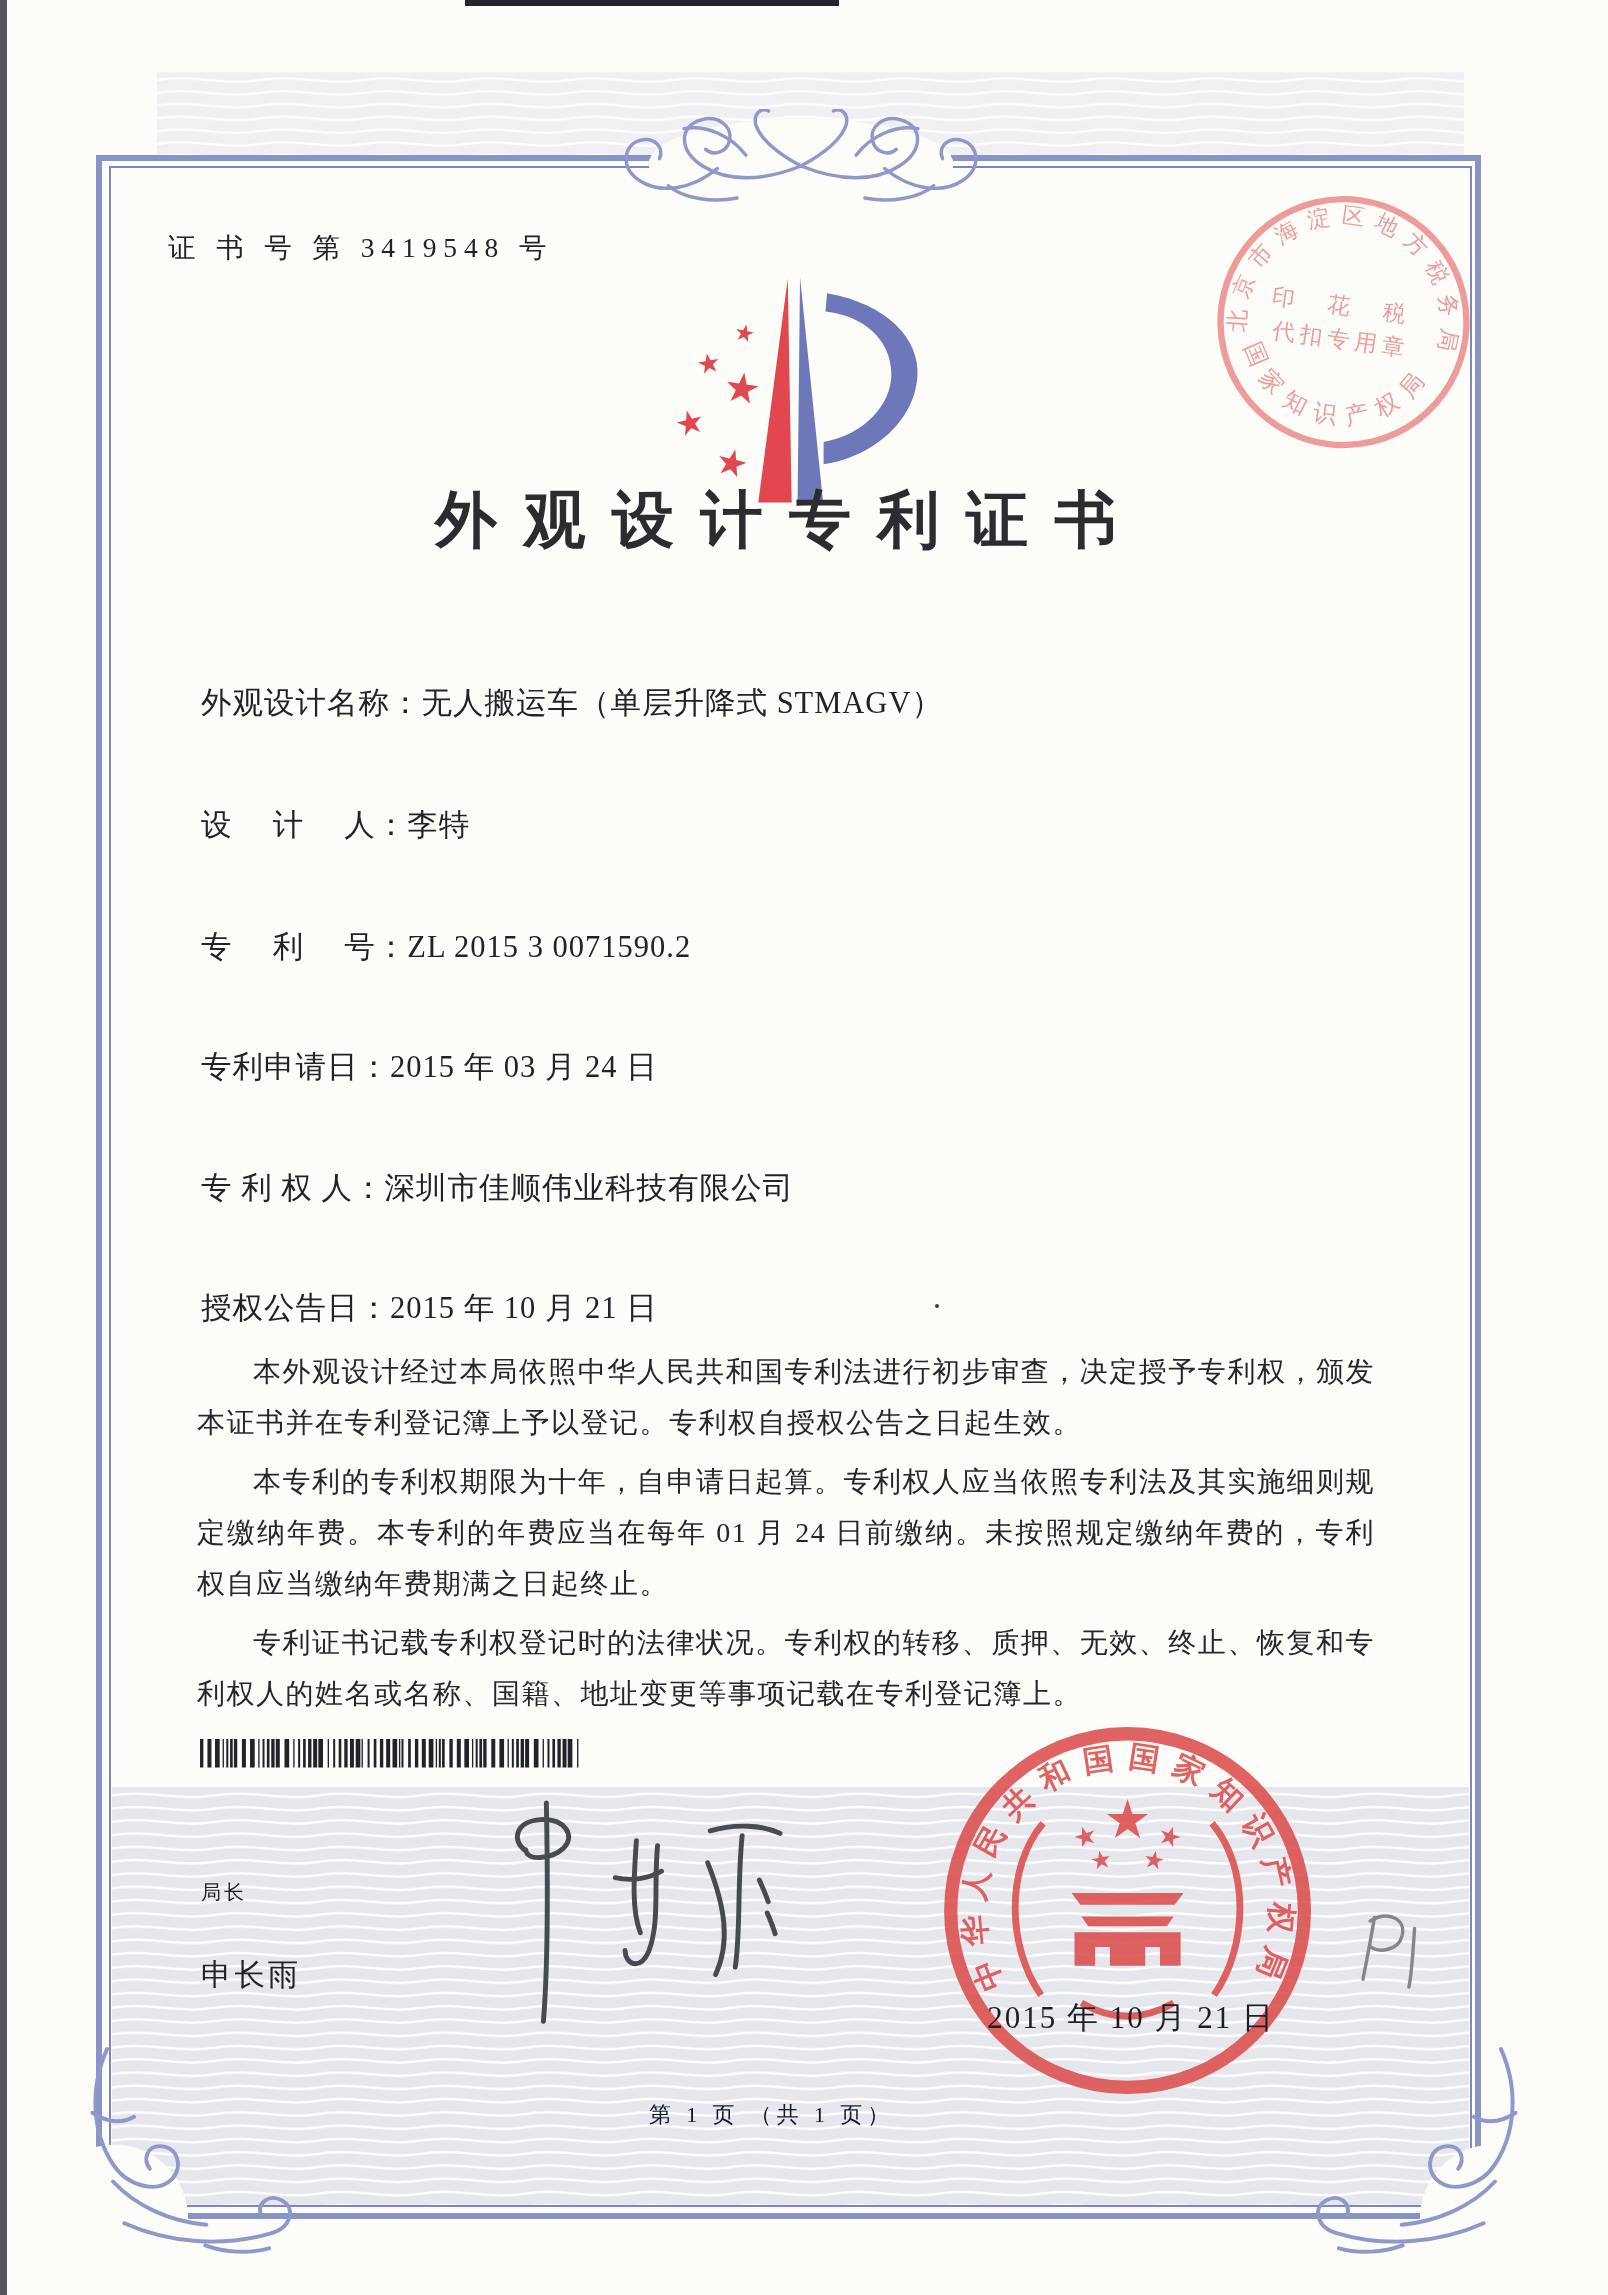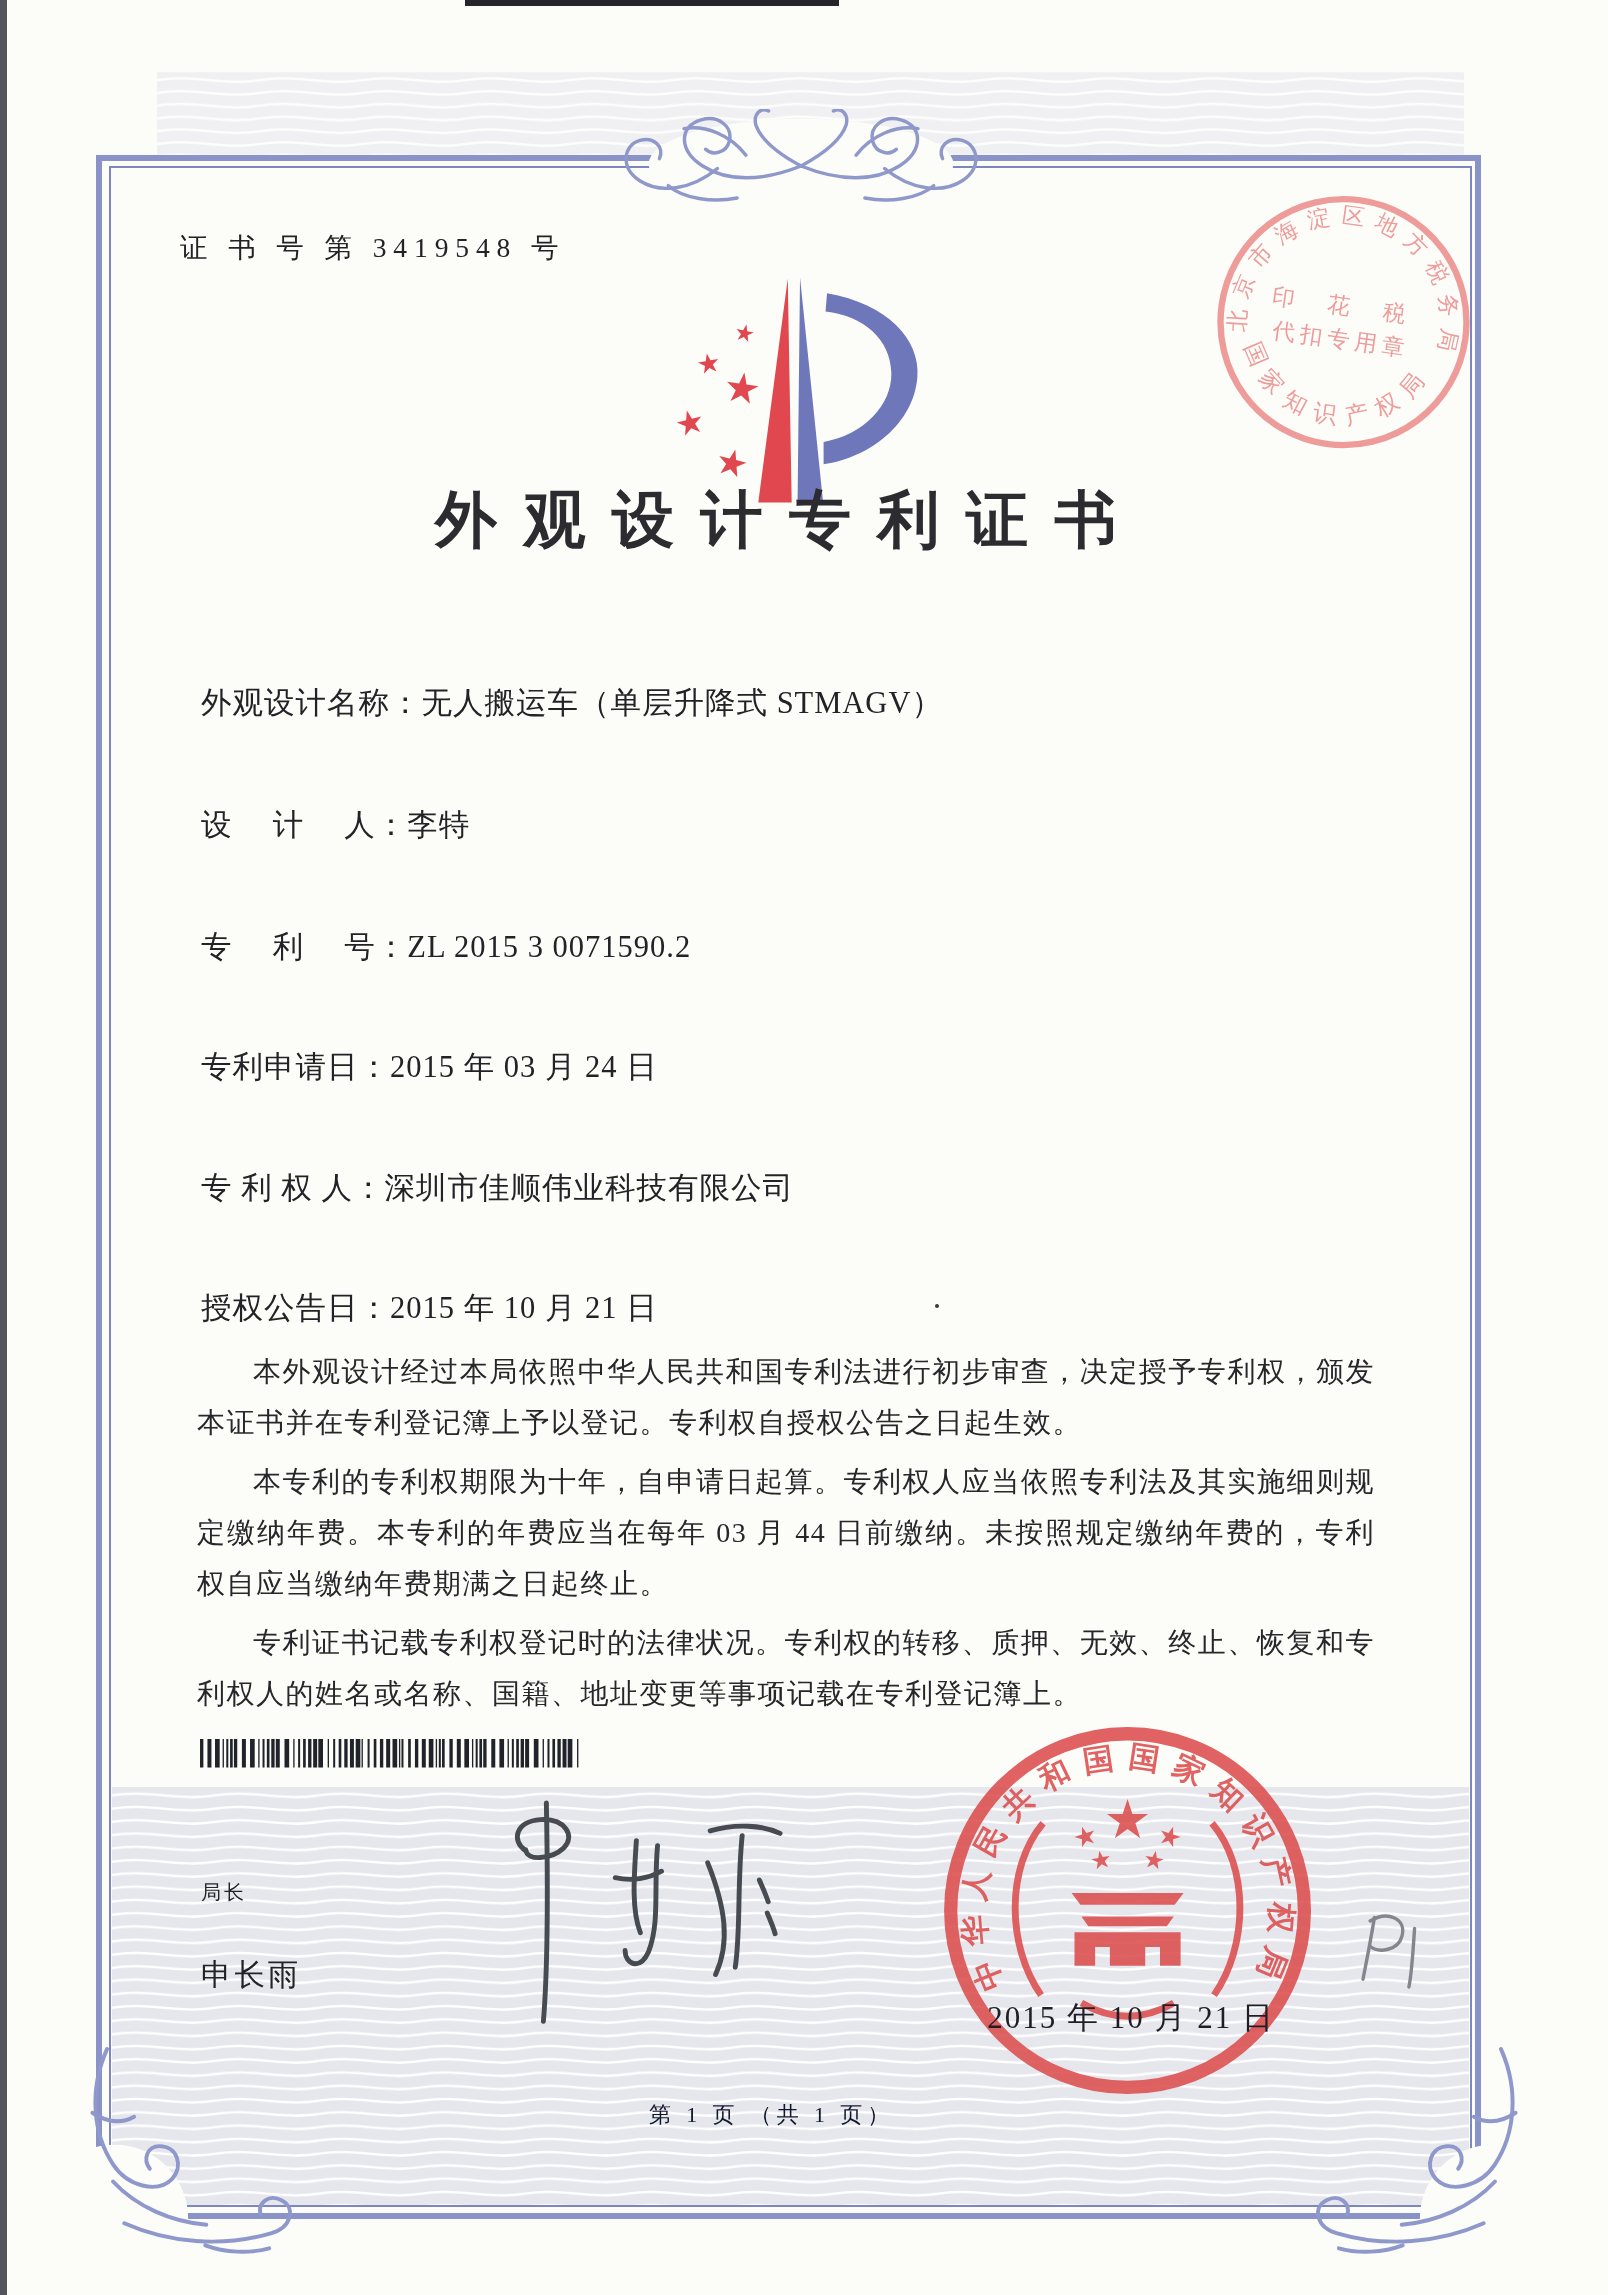--- a/index.html
+++ b/index.html
@@ -10,21 +10,21 @@
     color:#26262b;
   }
   .abs{position:absolute;}
   
   .scan-left{left:0;top:0;width:7.4px;height:2295px;background:#53545c;}
   .scan-top{left:465px;top:0;width:374px;height:5.9px;background:#24242a;}
   
   .frame-outer{left:96px;top:155px;width:1373px;height:2052px;border:6.4px solid #8a93c7;}
   .frame-inner{left:109px;top:166px;width:1359px;height:2037px;border:2.5px solid #7d86c1;}
   
-  .cert-no{left:180px;top:230px;font-size:27.5px;letter-spacing:6.9px;color:#222227;white-space:nowrap;text-align:center;}
+  .cert-no{left:168px;top:230px;font-size:27.5px;letter-spacing:6.9px;color:#222227;white-space:nowrap;text-align:center;}
   .title{left:789px;top:478px;transform:translateX(-50%);font-size:62px;letter-spacing:26.5px;
          font-weight:600;color:#2b2b30;white-space:nowrap;}
   .field-row{left:201px;font-size:30.5px;letter-spacing:1px;white-space:nowrap;color:#222227;}
   .body-text{left:189px;top:1338px;width:1194px;font-size:28px;line-height:51px;
              letter-spacing:1.5px;text-align:justify;color:#26262b;}
   .body-text p{margin:8px;text-indent:2em;}
   .director-label{left:201px;top:1879px;font-size:20px;letter-spacing:2.9px;color:#222227;}
   .director-name{left:201px;top:1955px;font-size:30.5px;letter-spacing:2.9px;color:#222227;}
   .seal-date{left:959px;top:1997px;width:344px;text-align:center;font-size:31px;
              letter-spacing:2px;color:#1e1e24;}
@@ -137,21 +137,21 @@
 <div class="abs field-row" style="top:1168px">
   <span>专 利 权 人：</span><span>深圳市佳顺伟业科技有限公司</span>
 </div>
 <div class="abs field-row" style="top:1288px">
   <span>授权公告日：</span><span>2015 年 10 月 21 日</span>
 </div>
 <div class="abs ink-dot"></div>
 
 <div class="abs body-text">
   <p>本外观设计经过本局依照中华人民共和国专利法进行初步审查，决定授予专利权，颁发本证书并在专利登记簿上予以登记。专利权自授权公告之日起生效。</p>
-  <p>本专利的专利权期限为十年，自申请日起算。专利权人应当依照专利法及其实施细则规定缴纳年费。本专利的年费应当在每年 03 月 44 日前缴纳。未按照规定缴纳年费的，专利权自应当缴纳年费期满之日起终止。</p>
+  <p>本专利的专利权期限为十年，自申请日起算。专利权人应当依照专利法及其实施细则规定缴纳年费。本专利的年费应当在每年 01 月 24 日前缴纳。未按照规定缴纳年费的，专利权自应当缴纳年费期满之日起终止。</p>
   <p>专利证书记载专利权登记时的法律状况。专利权的转移、质押、无效、终止、恢复和专利权人的姓名或名称、国籍、地址变更等事项记载在专利登记簿上。</p>
 </div>
 
 <svg class="abs" style="left:199px;top:1739px" width="418" height="29.5" viewBox="0 0 850 60">
   <g id="barcode-bars" fill="#20242a">
       <rect x="2.0" y="0" width="6.8" height="58"></rect>
       <rect x="17.1" y="0" width="8.1" height="58"></rect>
       <rect x="32.5" y="0" width="9.5" height="58"></rect>
       <rect x="47.9" y="0" width="2.7" height="58"></rect>
       <rect x="55.4" y="0" width="4.1" height="58"></rect>

